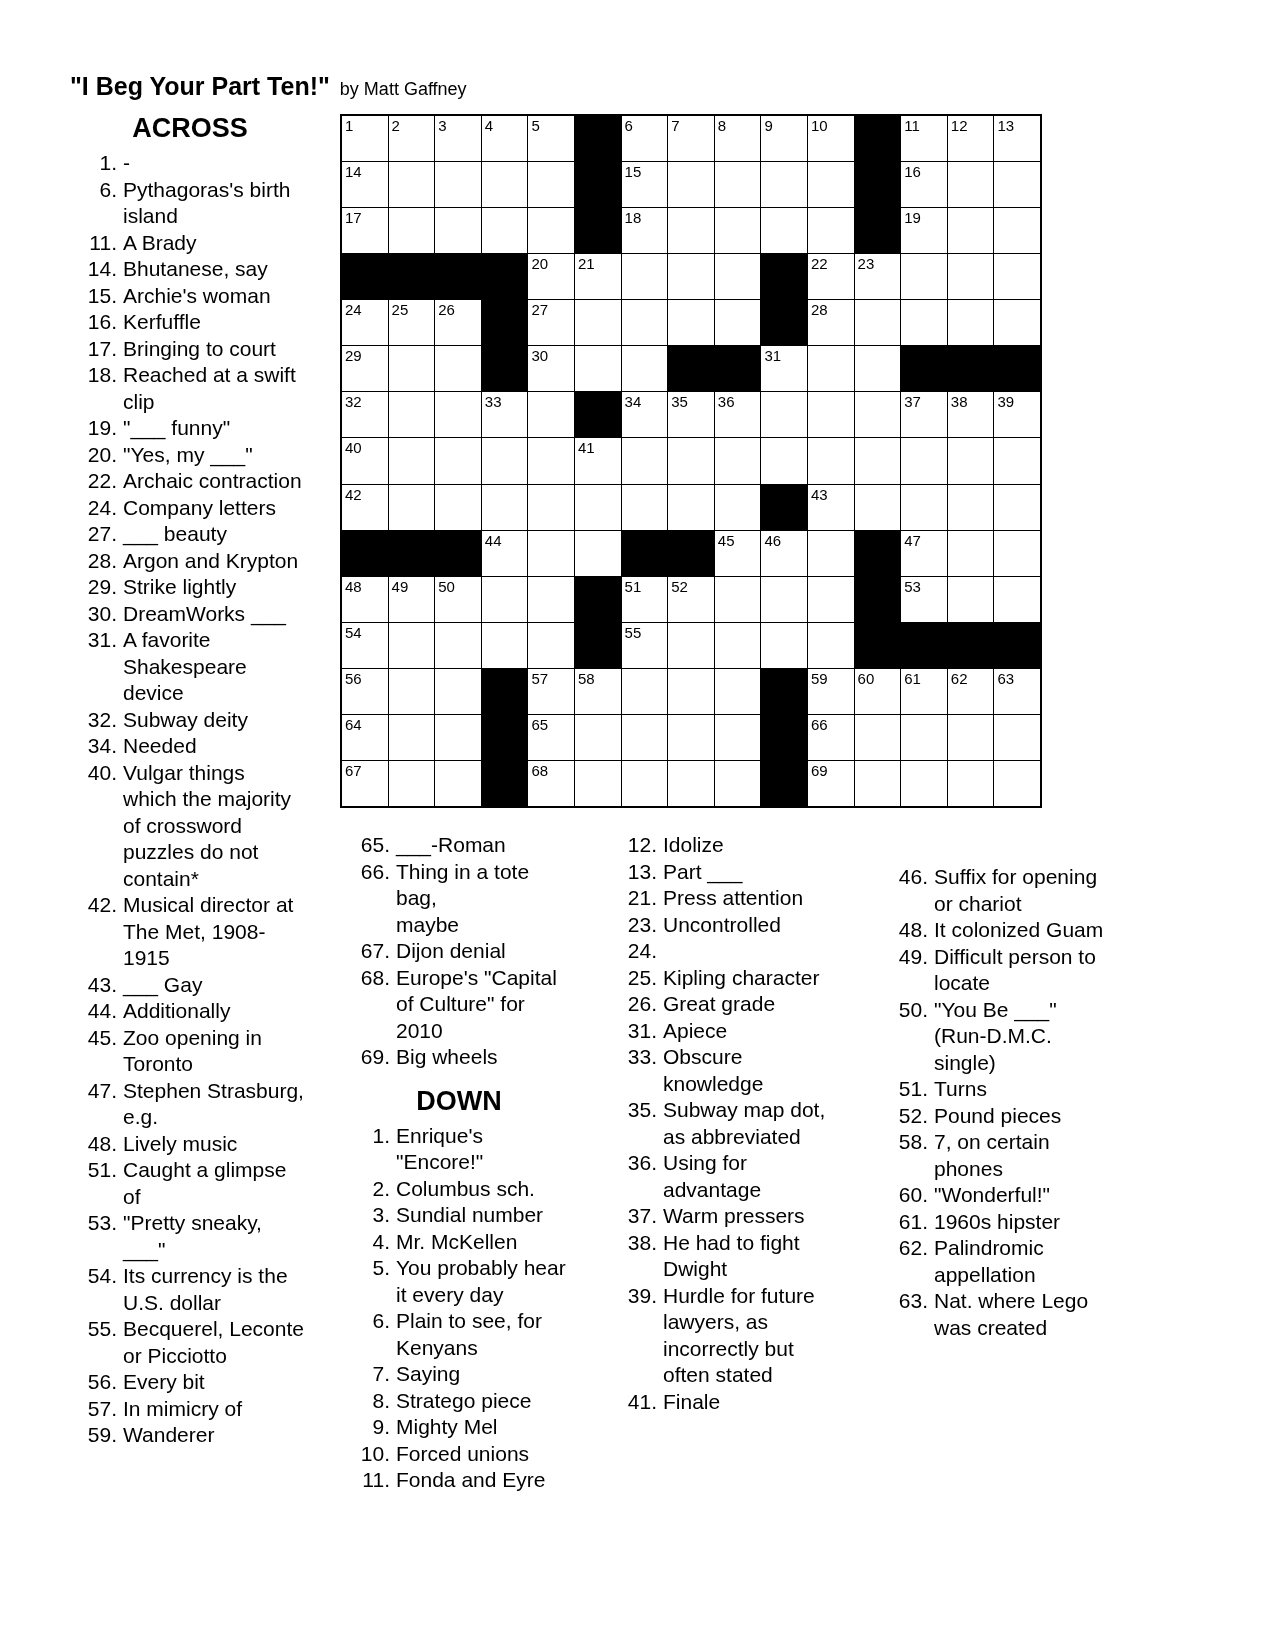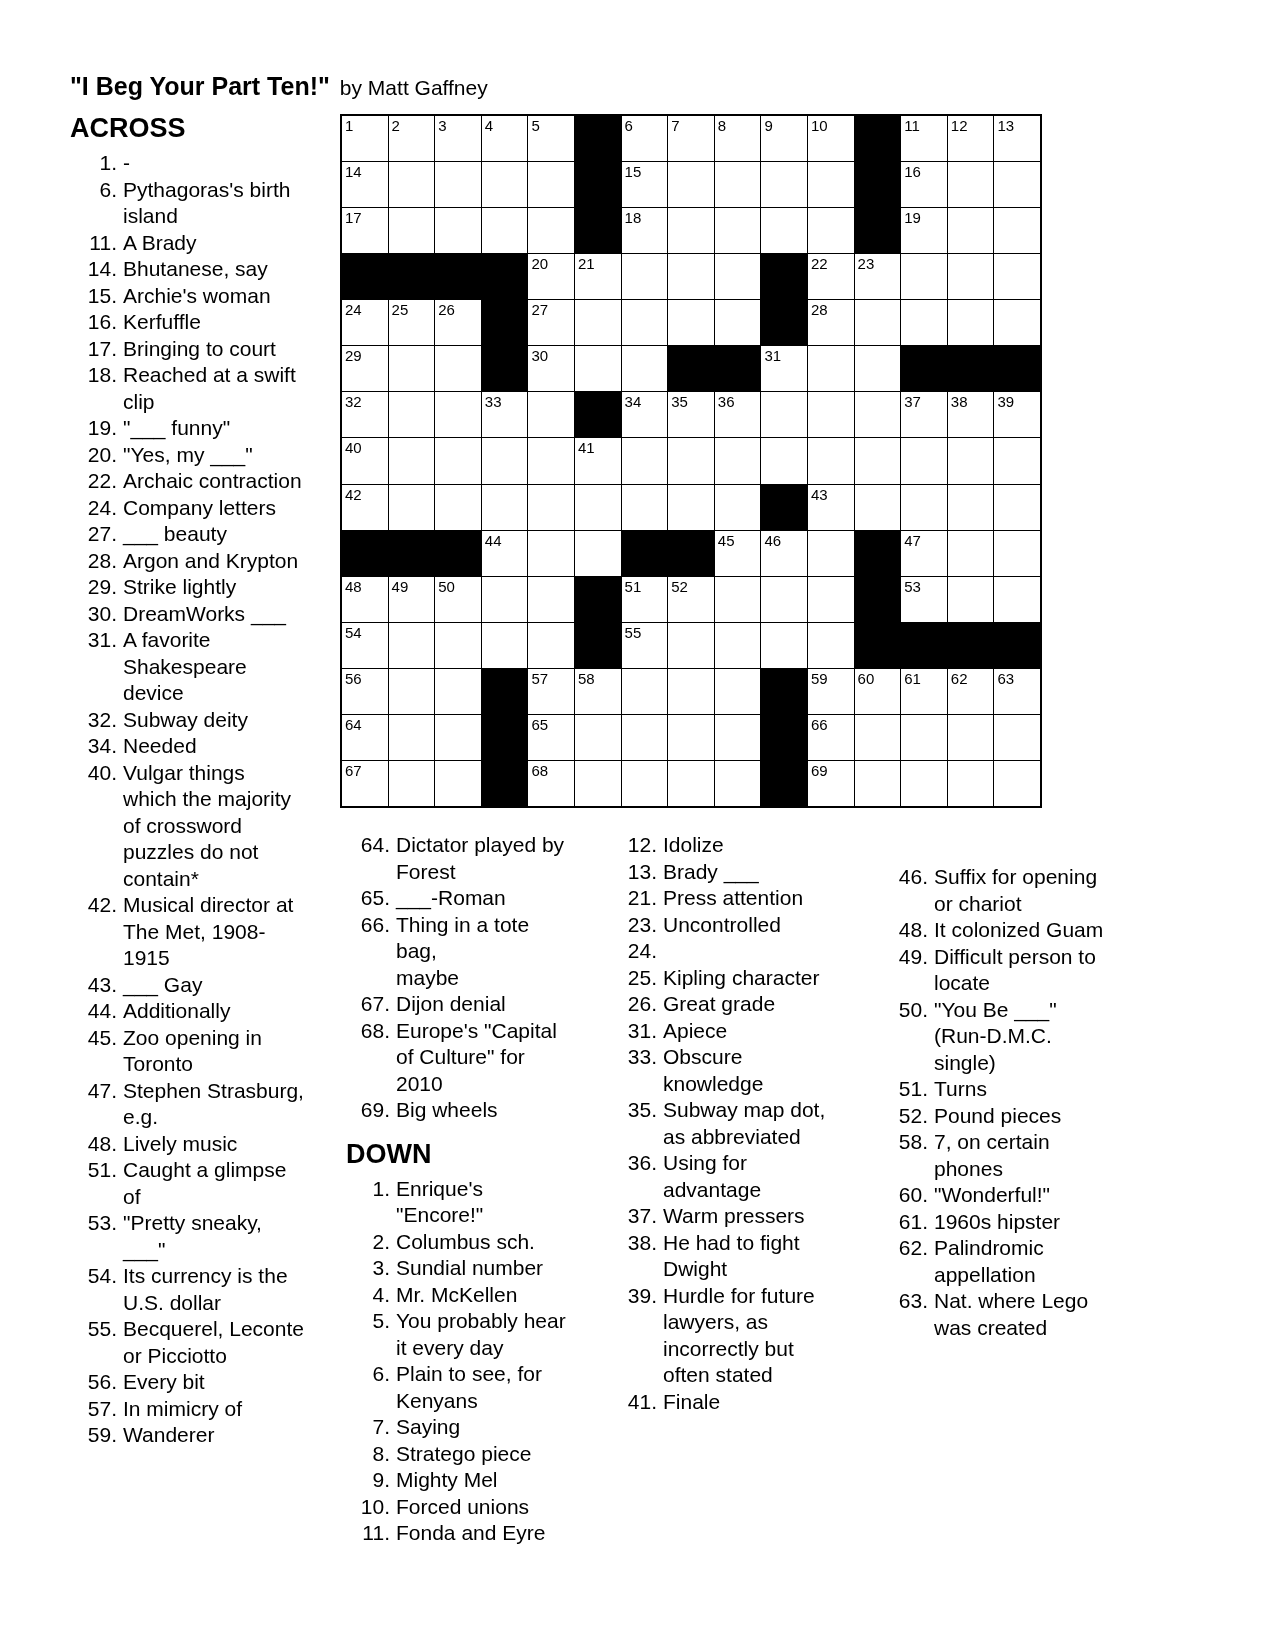--- a/index.html
+++ b/index.html
@@ -7,21 +7,21 @@
     position: relative;
     width: 1275px;
     height: 1650px;
     background: #ffffff;
     font-family: "Liberation Sans", sans-serif;
     color: #000000;
     overflow: hidden;
   }
   .title-row { position: absolute; left: 70px; top: 72px; white-space: nowrap; }
   .title { font-size: 25px; font-weight: bold; }
-  .byline { font-size: 21px; font-weight: normal; margin-left: 10px; }
+  .byline { font-size: 18px; font-weight: normal; margin-left: 10px; }
 
   
   .grid {
     position: absolute;
     left: 340px; top: 114px;
     width: 702px; height: 694px;
     box-sizing: border-box;
     border: 2px solid #000;
     background: #000;
     display: grid;
@@ -38,20 +38,21 @@
 
   
   .cluecol { position: absolute; }
   #col1 { left: 63px;  top: 112px; width: 247px; }
   #col2 { left: 336px; top: 832px; width: 236px; }
   #col3 { left: 603px; top: 832px; width: 236px; }
   #col4 { left: 874px; top: 864px; width: 232px; }
   .clue-header {
     font-size: 27px; font-weight: bold; line-height: 32px;
     margin: 0 0 6px 7px;
+    text-align: center;
   }
   #col2 .clue-header { margin-top: 14px; margin-left: 10px; }
   .clue { display: flex; font-size: 21px; line-height: 26.5px; }
   .clue .num { flex: none; width: 54px; text-align: right; padding-right: 6px; }
   .clue .txt { flex: 1; white-space: pre-line; }
 </style>
 </head>
 <body>
 
 <div class="page">
@@ -571,25 +572,20 @@
         <span class="num">57.</span>
         <span class="txt">In mimicry of</span>
       </div>
       <div class="clue">
         <span class="num">59.</span>
         <span class="txt">Wanderer</span>
       </div>
     </div>
   <div class="cluecol" id="col2">
       <div class="clue">
-        <span class="num">64.</span>
-        <span class="txt">Dictator played by
-Forest</span>
-      </div>
-      <div class="clue">
         <span class="num">65.</span>
         <span class="txt">___-Roman</span>
       </div>
       <div class="clue">
         <span class="num">66.</span>
         <span class="txt">Thing in a tote bag,
 maybe</span>
       </div>
       <div class="clue">
         <span class="num">67.</span>
@@ -653,21 +649,21 @@
         <span class="txt">Fonda and Eyre</span>
       </div>
     </div>
   <div class="cluecol" id="col3">
       <div class="clue">
         <span class="num">12.</span>
         <span class="txt">Idolize</span>
       </div>
       <div class="clue">
         <span class="num">13.</span>
-        <span class="txt">Brady ___</span>
+        <span class="txt">Part ___</span>
       </div>
       <div class="clue">
         <span class="num">21.</span>
         <span class="txt">Press attention</span>
       </div>
       <div class="clue">
         <span class="num">23.</span>
         <span class="txt">Uncontrolled</span>
       </div>
       <div class="clue">

